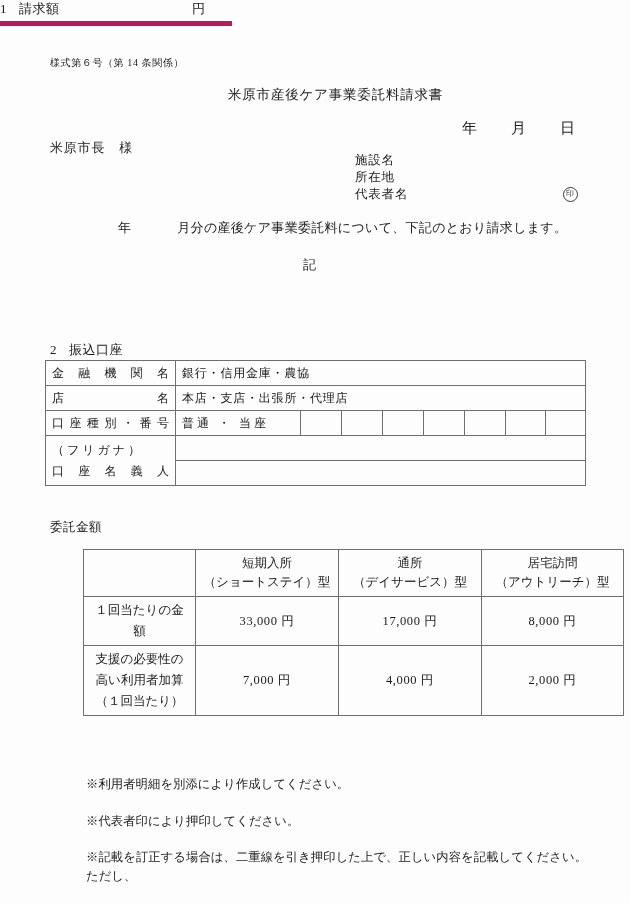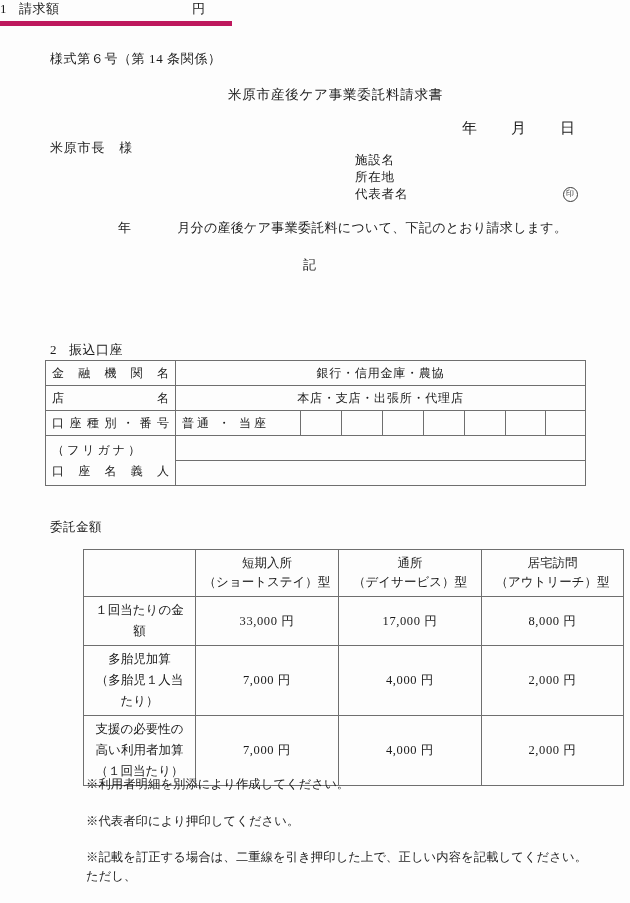--- a/index.html
+++ b/index.html
@@ -15,22 +15,22 @@
   .page {
     position: relative;
     width: 630px;
     height: 903px;
     background: #fdfdfd;
     overflow: hidden;
   }
   .t { position: absolute; white-space: nowrap; }
 
   .form-no {
-    left: 50px; top: 50px;
-    font-size: 13px;
+    left: 50px; top: 56px;
+    font-size: 10px;
     letter-spacing: 0.6px;
   }
   .doc-title {
     left: 228px; top: 86px;
     font-size: 13.5px;
     letter-spacing: 0.8px;
   }
   .date-line {
     left: 462px; top: 119px;
     font-size: 15px;
@@ -113,21 +113,21 @@
   td.lbl {
     width: 130px;
     letter-spacing: 0px;
   }
   .spread {
     display: flex;
     justify-content: space-between;
     width: 100%;
   }
   .spread > span { display: inline-block; }
-  td.val-right { text-align: center; letter-spacing: 0.8px; }
+  td.val-right { text-align: left; letter-spacing: 0.8px; }
   td.kind { text-align: left; padding-left: 26px; letter-spacing: 3px; }
   td.digit { padding: 0; }
   td.furi-lbl {
     height: 50px;
     vertical-align: middle;
   }
   .furi-stack { line-height: 21px; }
   td.furi-top { border-bottom: 1px solid #9a9a9a; height: 18px; }
   td.furi-bot { height: 31px; }
 
@@ -319,30 +319,20 @@
         <td class="c0 rowhd">
           <div>１回当たりの金</div>
           <div>額</div>
         </td>
         <td class="amt">33,000 円</td>
         <td class="amt">17,000 円</td>
         <td class="amt">8,000 円</td>
       </tr>
       <tr>
         <td class="c0 rowhd">
-          <div>多胎児加算</div>
-          <div>（多胎児１人当</div>
-          <div>たり）</div>
-        </td>
-        <td class="amt">7,000 円</td>
-        <td class="amt">4,000 円</td>
-        <td class="amt">2,000 円</td>
-      </tr>
-      <tr>
-        <td class="c0 rowhd">
           <div>支援の必要性の</div>
           <div>高い利用者加算</div>
           <div>（１回当たり）</div>
         </td>
         <td class="amt">7,000 円</td>
         <td class="amt">4,000 円</td>
         <td class="amt">2,000 円</td>
       </tr>
     </tbody>
   </table>

